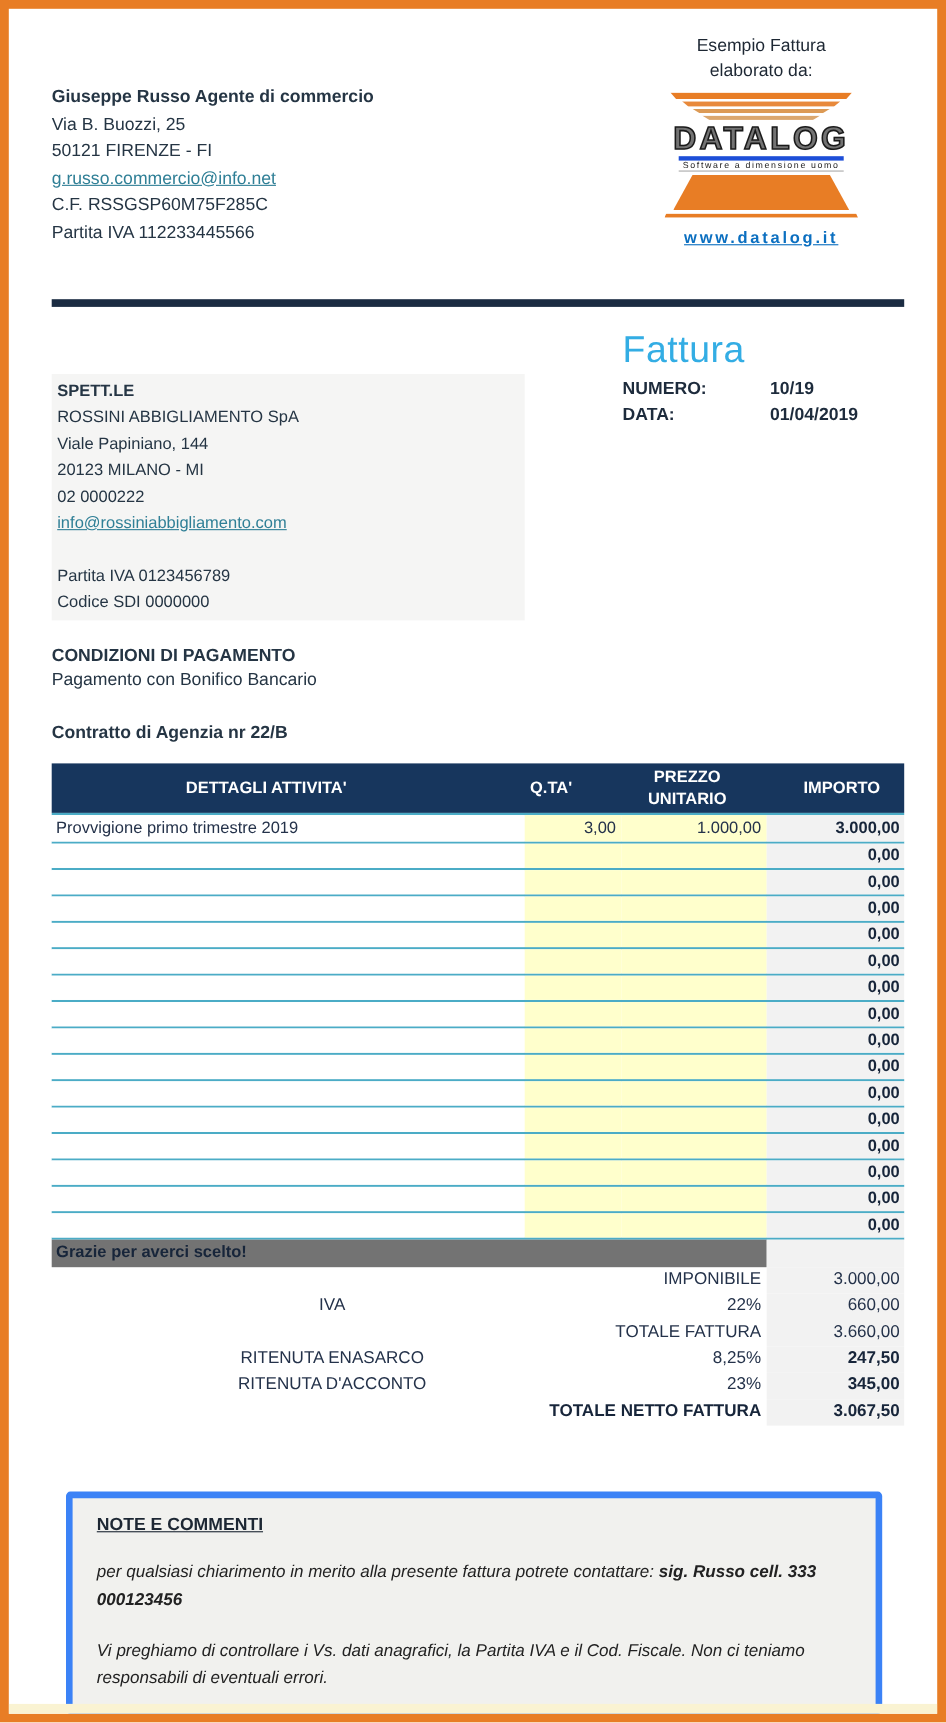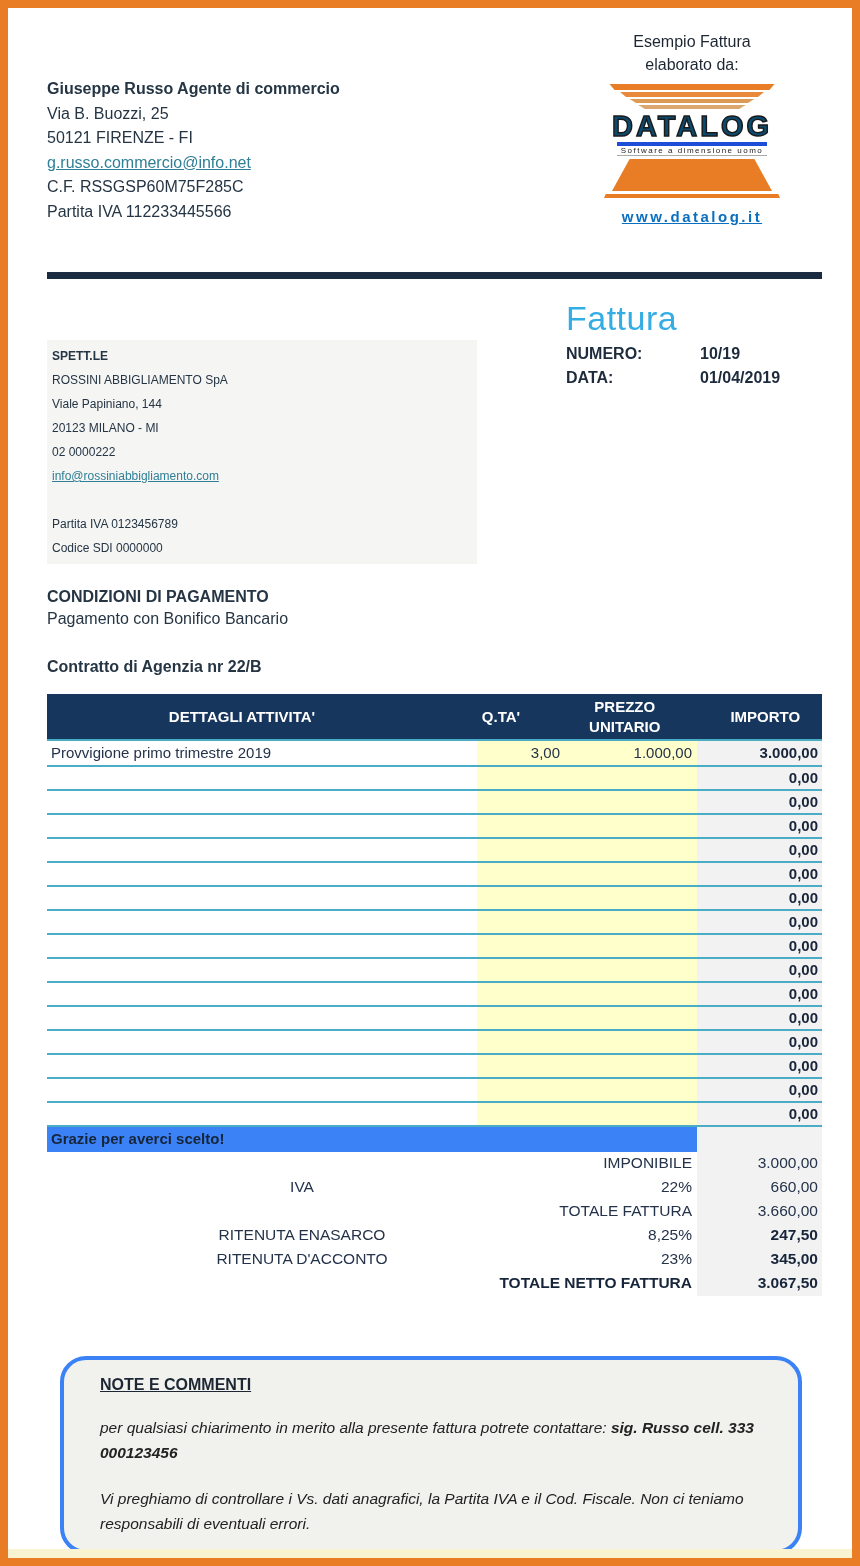--- a/index.html
+++ b/index.html
@@ -25,35 +25,35 @@
   .logo-col { width:232px; text-align:center; margin-right:14px; color:#1d2733; }
   .logo-col .cap { font-size:16px; line-height:23px; }
   .datalog { width:178px; margin:8px auto 10px; }
   .stripe { background:#E87D25; margin:0 auto 2px; }
   .s1 { width:172px; height:6px; clip-path:polygon(2% 0,98% 0,95% 100%,5% 100%); }
   .s2 { width:150px; height:5px; clip-path:polygon(2% 0,98% 0,94% 100%,6% 100%); background:#E8893B; }
   .s3 { width:130px; height:4px; clip-path:polygon(2% 0,98% 0,93% 100%,7% 100%); background:#DC9A55; }
   .s4 { width:112px; height:4px; clip-path:polygon(2% 0,98% 0,92% 100%,8% 100%); background:#DBA76E; }
   .brand {
     font-size:29px; font-weight:700; letter-spacing:3px; line-height:30px;
-    color:#0c4a6e; -webkit-text-stroke:1.4px #1a1a1a; text-shadow:0 0 1px #1a1a1a;
+    color:#737373; -webkit-text-stroke:1.4px #1a1a1a; text-shadow:0 0 1px #1a1a1a;
   }
   .tagline { font-size:8px; letter-spacing:1.5px; color:#222; border-top:4px solid #1d4ed8; border-bottom:1px solid #aaa; width:150px; margin:1px auto 3px; }
   .trap-big { width:160px; height:32px; margin:2px auto 3px; background:#E87D25; clip-path:polygon(11% 0,89% 0,100% 100%,0 100%); }
   .trap-thin { width:176px; height:4px; margin:0 auto; background:#E87D25; clip-path:polygon(1% 0,99% 0,100% 100%,0 100%); }
   a.link-blue { color:#0B6FC0; text-decoration:underline; font-size:15px; letter-spacing:2.5px; font-weight:600; }
 
   
   .divider { height:7px; background:#1B2C42; margin-top:46px; width:775px; }
 
   
   .meta-row { display:flex; justify-content:space-between; align-items:flex-start; width:775px; }
   .recipient {
     margin-top:61px; width:430px; background:#F5F5F4; padding:4px 5px;
-    font-size:12px; line-height:24px; color:#253544;
+    font-size:15px; line-height:24px; color:#253544;
   }
   .recipient .salut { font-weight:700; }
   .recipient .gap { height:24px; }
   .inv-meta { margin-top:19px; width:256px; }
   .inv-title { font-size:34px; line-height:40px; color:#33ADE4; letter-spacing:0.5px; margin-bottom:4px; }
   .inv-line { display:flex; font-size:16px; line-height:24px; font-weight:700; color:#1d2b3c; }
   .inv-line .lab { width:134px; }
 
   
   .pay-head { margin-top:24px; font-size:16px; font-weight:700; color:#253544; }
@@ -69,37 +69,37 @@
   .c-prc  { width:132px; }
   .c-amt  { width:125px; }
   .tbody { border-top:2px solid #4BACC6; }
   .t-row { display:flex; border-bottom:2px solid #4BACC6; height:24px; line-height:21px; }
   .t-row.first { height:26px; line-height:23px; }
   .t-row .c-desc { text-align:left; padding-left:4px; background:#ffffff; }
   .t-row .c-qty  { text-align:right; padding-right:5px; background:#FFFFCC; }
   .t-row .c-prc  { text-align:right; padding-right:5px; background:#FFFFCC; }
   .t-row .c-amt  { text-align:right; padding-right:4px; background:#F2F2F2; font-weight:700; color:#17253A; }
   .thanks-row { display:flex; height:25px; line-height:23px; }
-  .thanks-cell { width:650px; background:#3b82f6; font-weight:700; color:#17253A; padding-left:4px; }
+  .thanks-cell { width:650px; background:#737373; font-weight:700; color:#17253A; padding-left:4px; }
   .thanks-fill { width:125px; background:#F2F2F2; }
 
   
   .totals { width:775px; font-size:15.5px; color:#24324a; }
   .totals-row { display:flex; height:24px; line-height:22px; }
   .t-label { width:518px; text-align:center; padding-right:8px; }
   .t-pct   { width:132px; text-align:right; padding-right:5px; white-space:nowrap; }
   .t-merged{ width:650px; text-align:right; padding-right:5px; white-space:nowrap; }
   .t-value { width:125px; text-align:right; padding-right:4px; background:#F2F2F2; }
   .b { font-weight:700; color:#17253A; }
 
   
   .notes {
     margin:60px 0 0 13px; width:742px; min-height:190px;
-    background:#F1F1EE; border:4px solid #3b82f6; border-radius:26px;
-    padding:16px 22px 14px 36px; color:#222;
+    background:#F1F1EE; border:6px solid #3b82f6; border-radius:4px;
+    padding:16px 22px 14px 22px; color:#222;
   }
   .notes-title { font-size:16px; font-weight:700; text-decoration:underline; color:#1d2733; }
   .notes p { font-style:italic; font-size:15.5px; line-height:25px; margin-top:21px; }
   .notes p .nb { font-weight:700; }
 
   .bottom-strip { position:absolute; left:0; right:0; bottom:0; height:9px; background:#FAF3D2; }
 </style>
 </head>
 <body>
 

